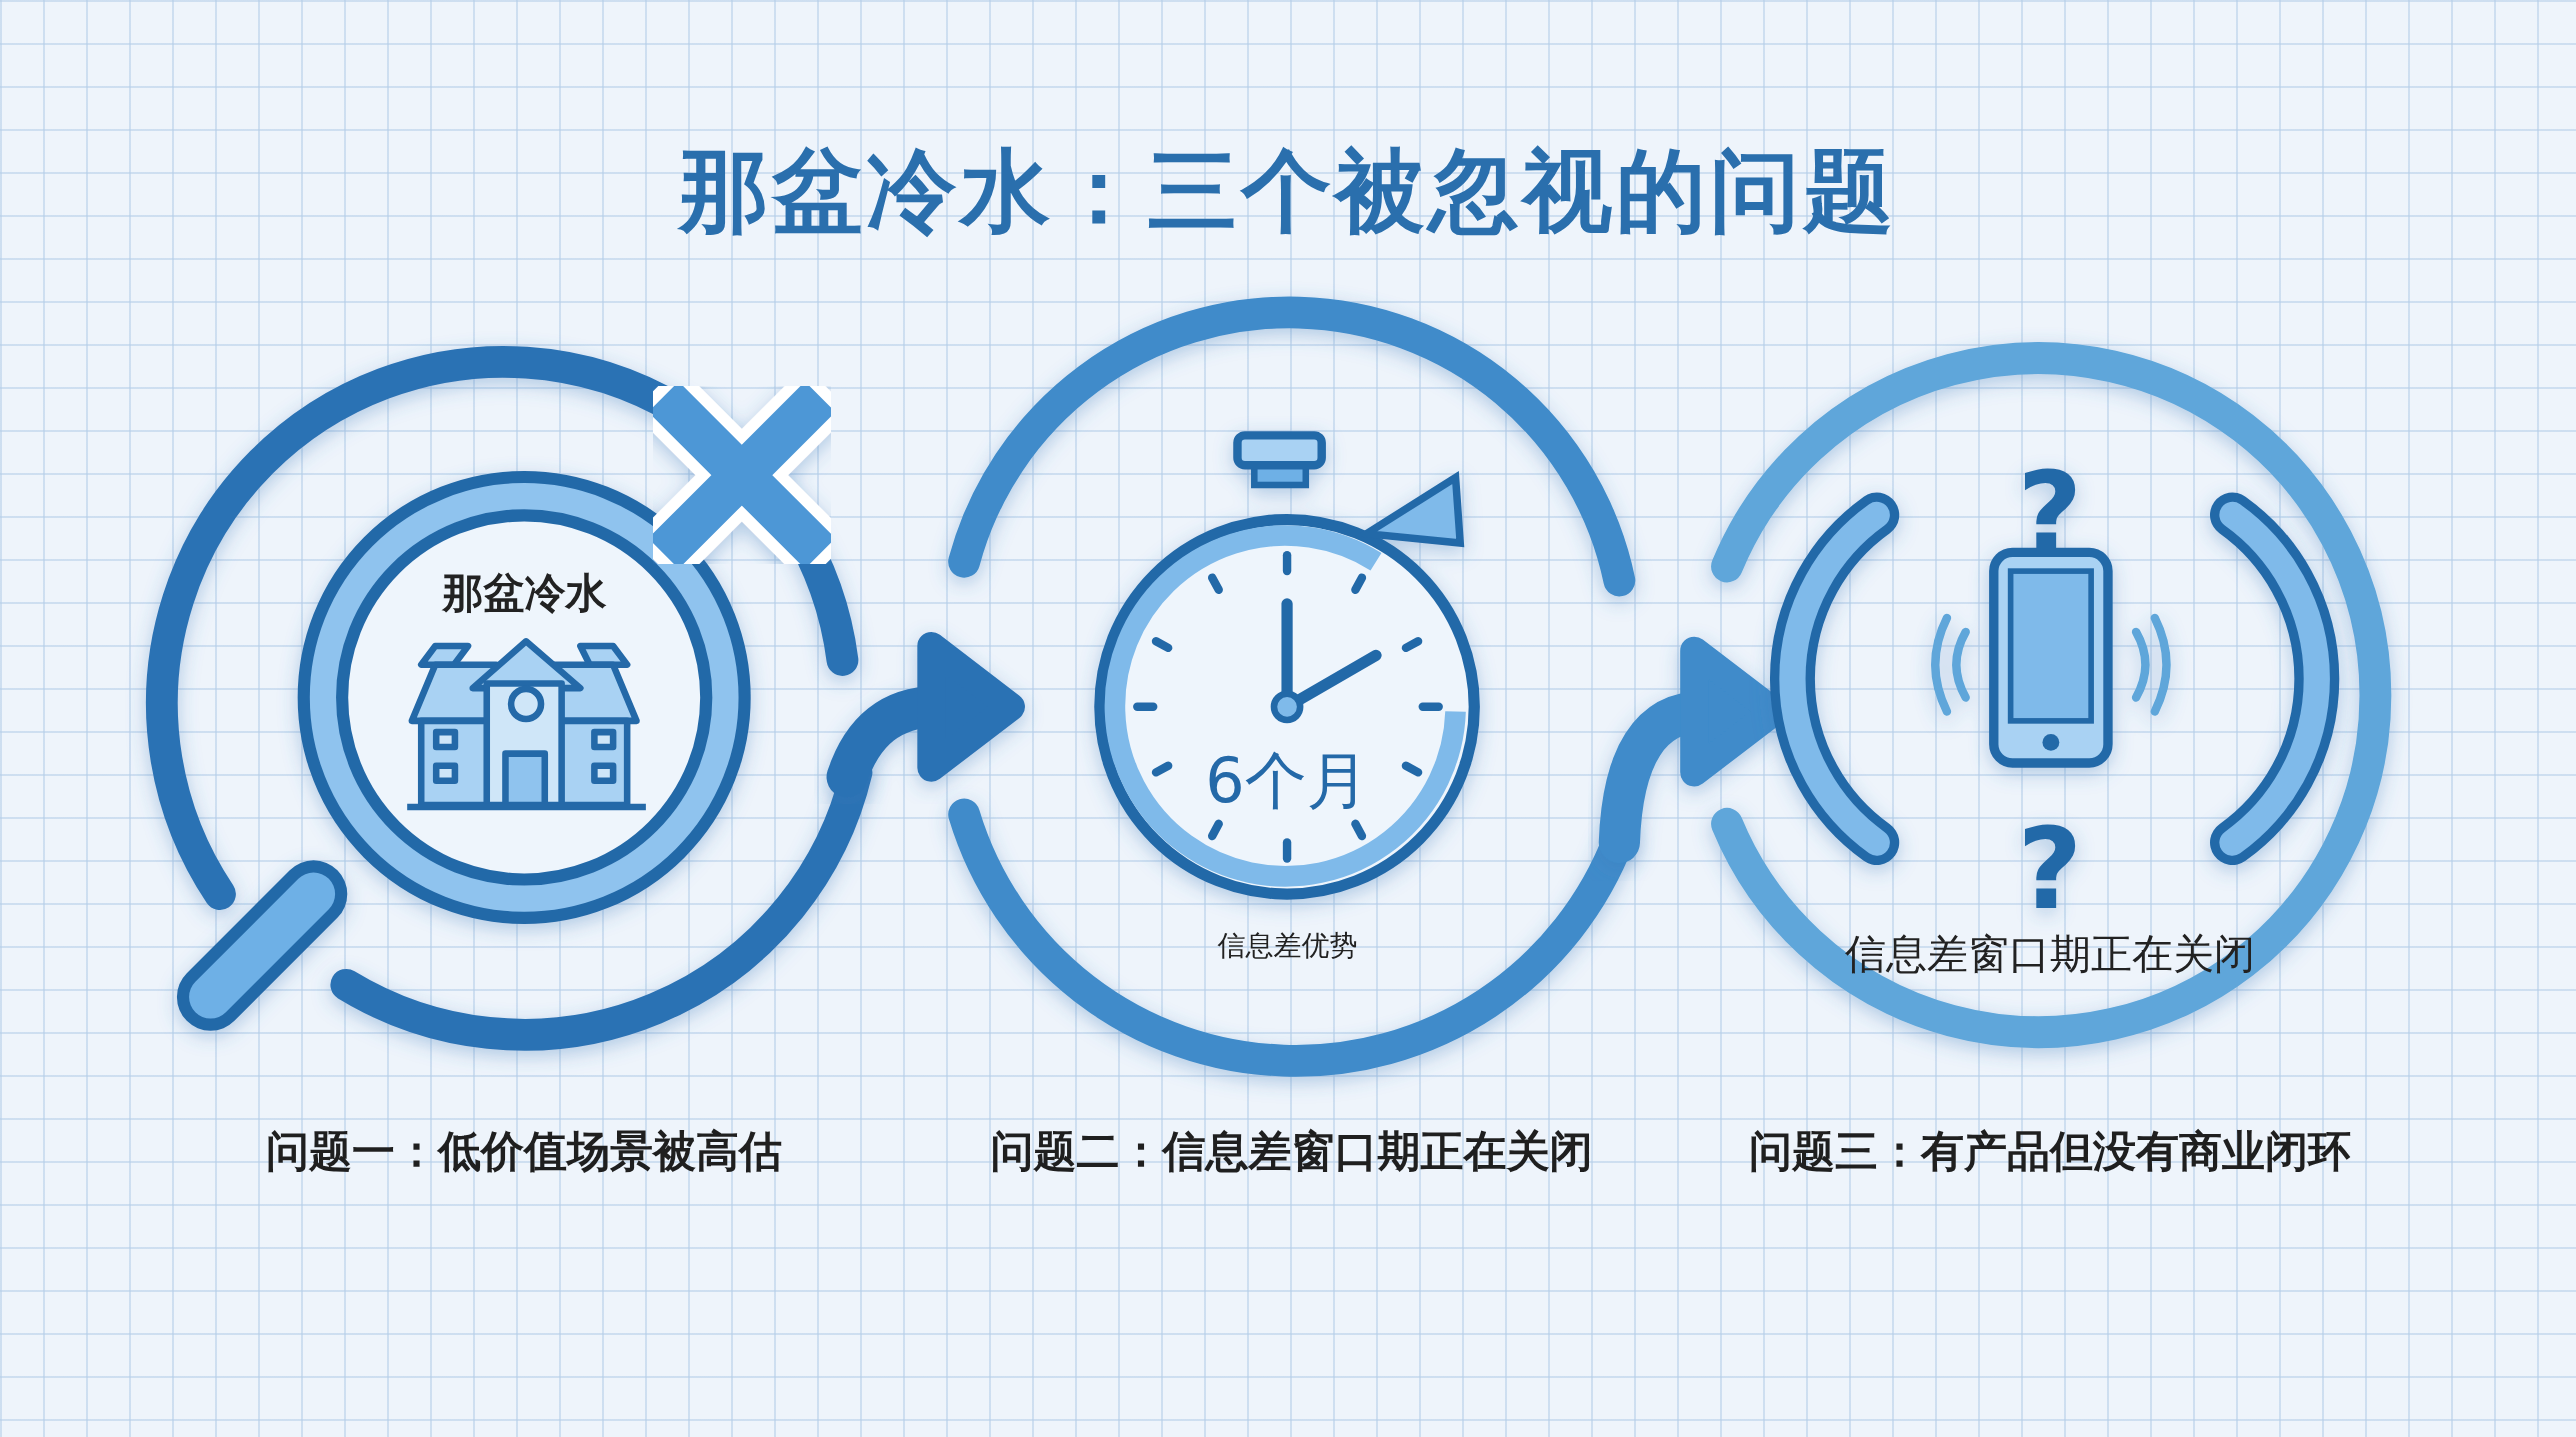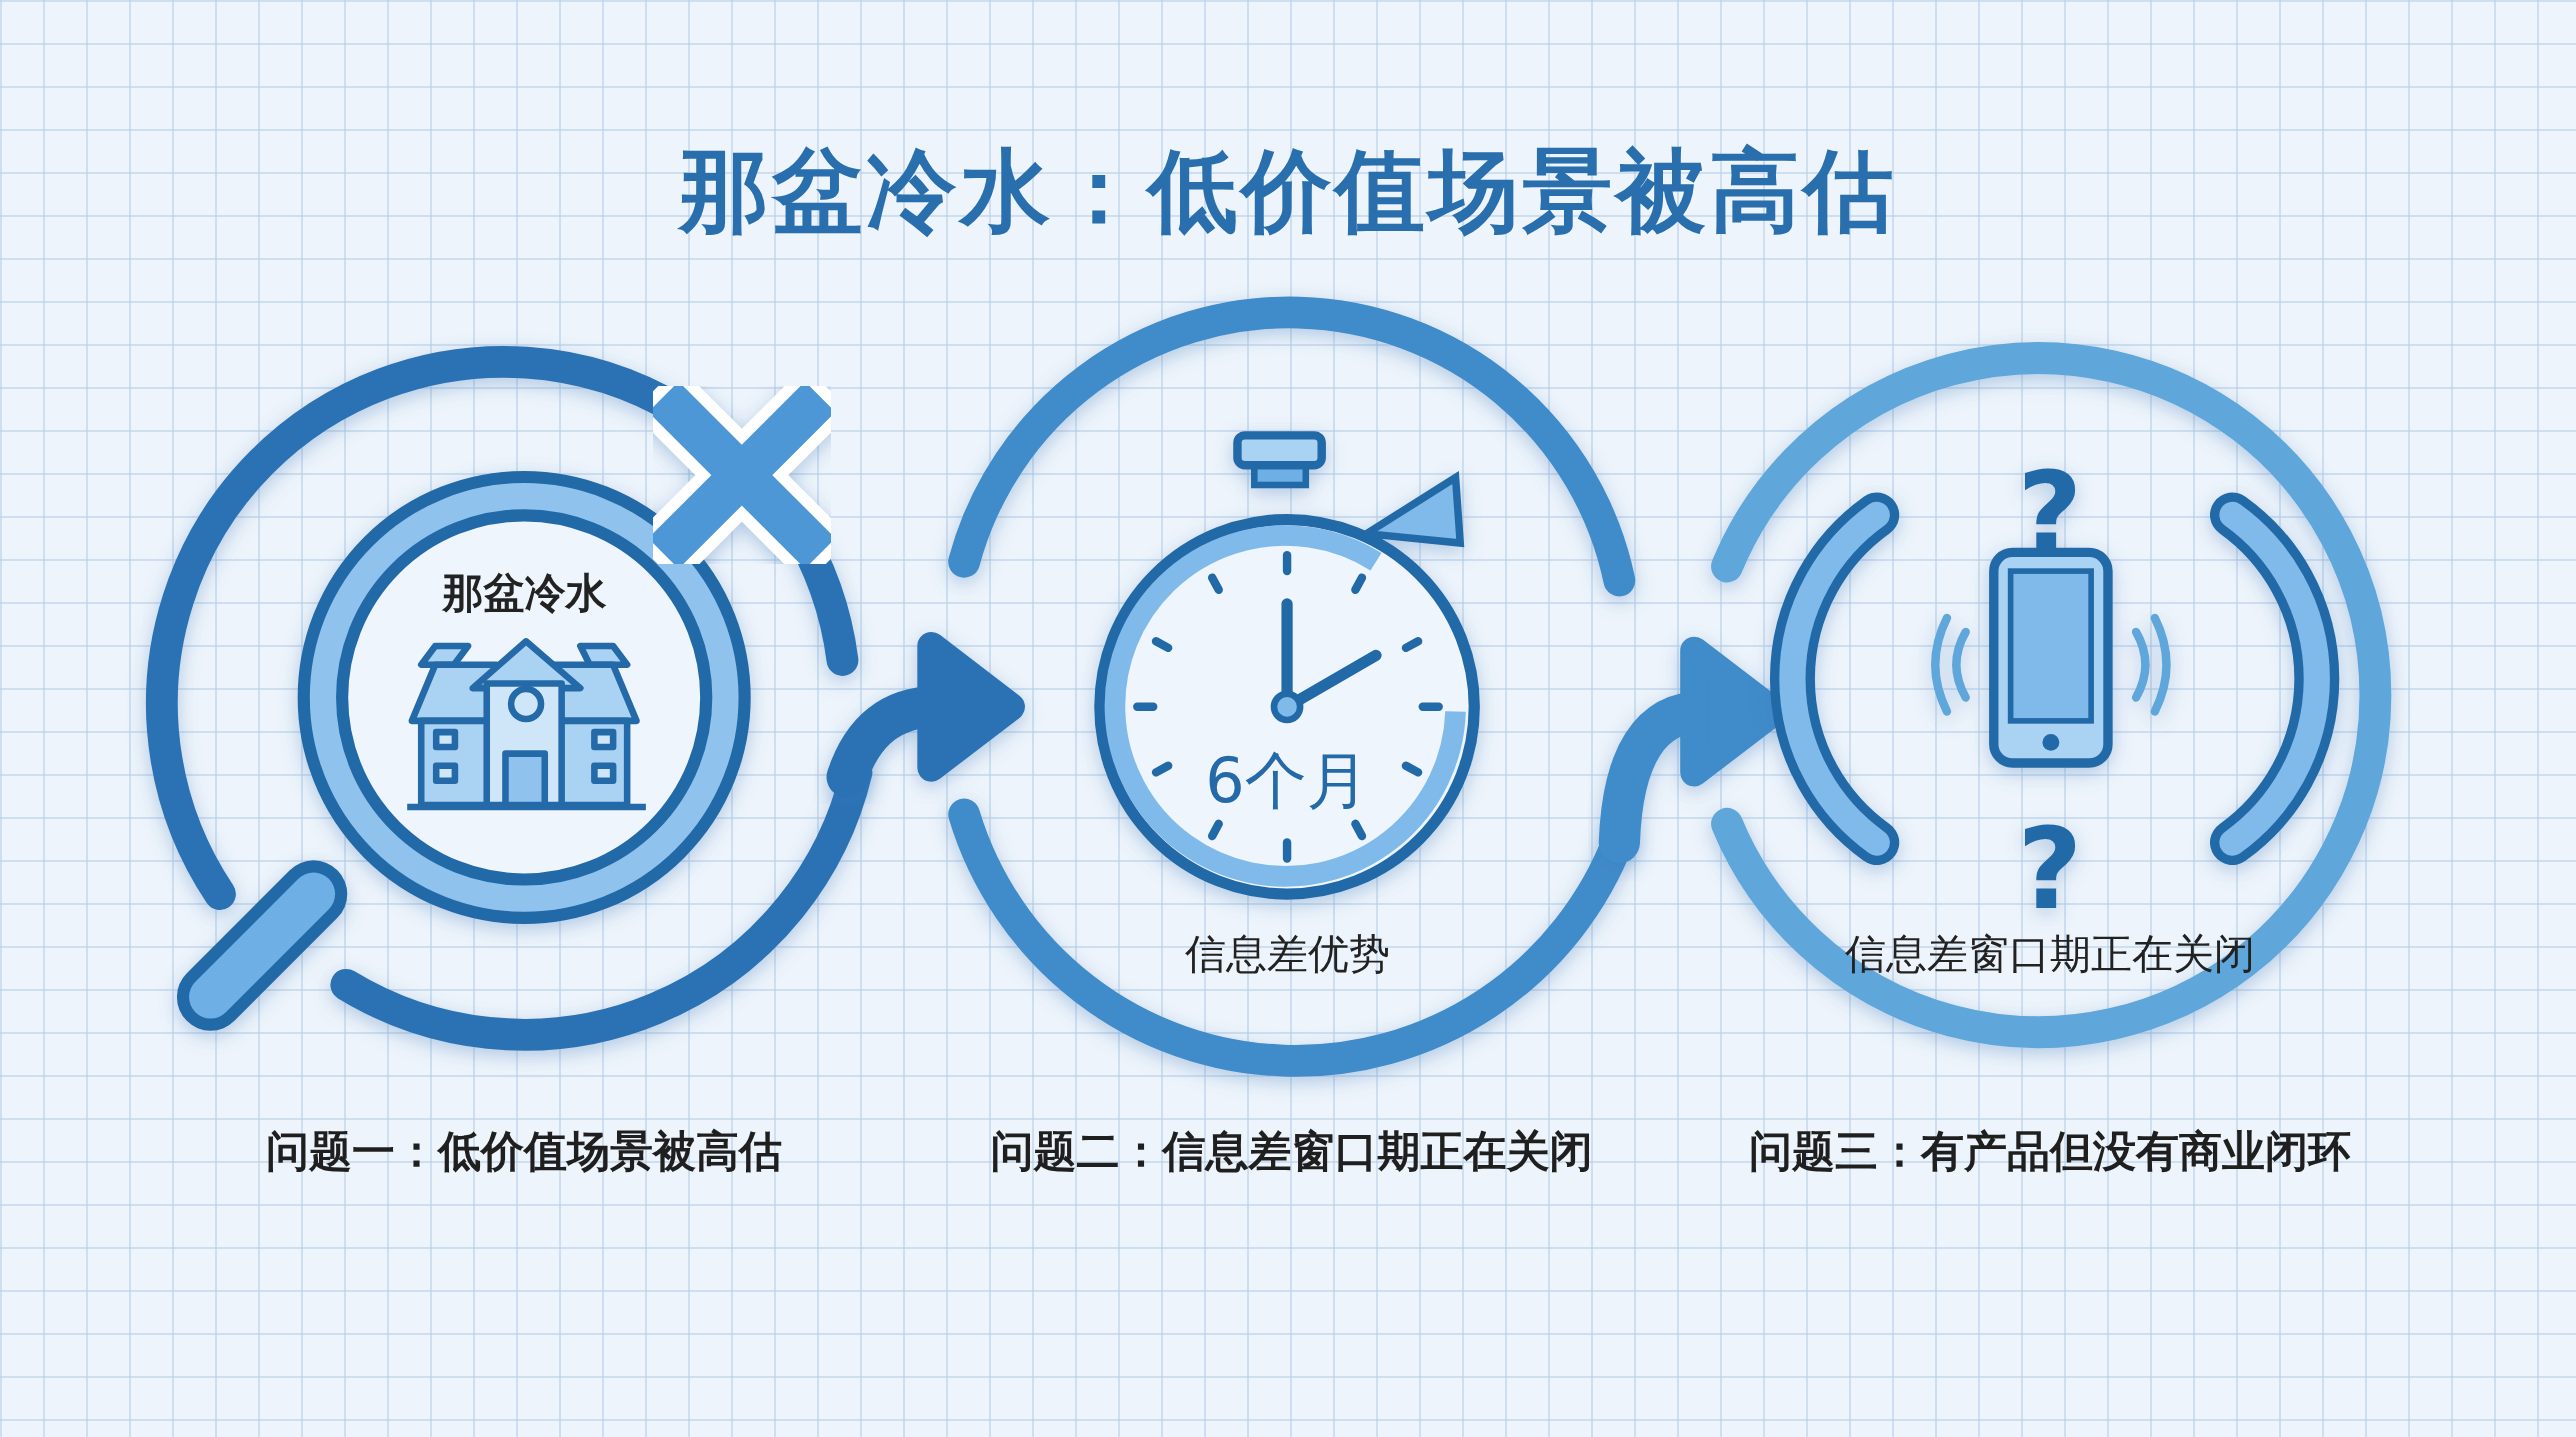--- a/index.html
+++ b/index.html
@@ -12,21 +12,21 @@
   font-family:"DejaVu Sans","Liberation Sans",sans-serif;}
 .title{position:absolute;left:0;width:2576px;top:131px;text-align:center;
   font-size:90px;font-weight:bold;color:#2a6fad;letter-spacing:3.7px;}
 svg.art{position:absolute;left:0;top:0;}
 .lbl{position:absolute;text-align:center;color:#222;}
 .cap{position:absolute;top:1123px;font-size:43px;font-weight:bold;color:#1f1f1f;text-align:center;}
 </style>
 </head>
 <body>
 
-<div class="title">那盆冷水：低价值场景被高估</div>
+<div class="title">那盆冷水：三个被忽视的问题</div>
 
 <svg class="art" width="2576" height="1438" viewBox="0 0 2752 1536">
   <defs>
     <filter id="sh" x="-20%" y="-20%" width="140%" height="140%">
         <feDropShadow dx="0" dy="6" stdDeviation="10" flood-color="#3b78b8" flood-opacity="0.35"></feDropShadow>
       </filter>
   </defs>
 
   <g filter="url(#sh)" fill="none" stroke="#2c72b4" stroke-width="34" stroke-linecap="round">
     <path d="M 235 955 A 365 365 0 1 1 900 705"></path>
@@ -118,19 +118,19 @@
       <path d="M 2282 675 Q 2302 710 2282 745"></path>
         <path d="M 2302 660 Q 2327 710 2302 760"></path>
     </g>
     <text x="2190" y="590" text-anchor="middle" font-size="120" font-weight="bold" fill="#2469a8" font-family="DejaVu Sans, sans-serif">?</text>
     <text x="2190" y="970" text-anchor="middle" font-size="120" font-weight="bold" fill="#2469a8" font-family="DejaVu Sans, sans-serif">?</text>
   </g>
 </svg>
 
 <div class="lbl" style="left:384px;top:566px;width:281px;font-size:41px;font-weight:bold;">那盆冷水</div>
 <div class="lbl" style="left:1170px;top:739px;width:234px;font-size:62px;font-weight:normal;color:#2469a8;">6个月</div>
-<div class="lbl" style="left:1147px;top:927px;width:281px;font-size:41px;">信息差优势</div>
+<div class="lbl" style="left:1147px;top:927px;width:281px;font-size:28px;">信息差优势</div>
 <div class="lbl" style="left:1816px;top:927px;width:468px;font-size:41px;">信息差窗口期正在关闭</div>
 
 <div class="cap" style="left:234px;width:580px;">问题一：低价值场景被高估</div>
 <div class="cap" style="left:964px;width:655px;">问题二：信息差窗口期正在关闭</div>
 <div class="cap" style="left:1713px;width:674px;">问题三：有产品但没有商业闭环</div>
 
 
 </body></html>

